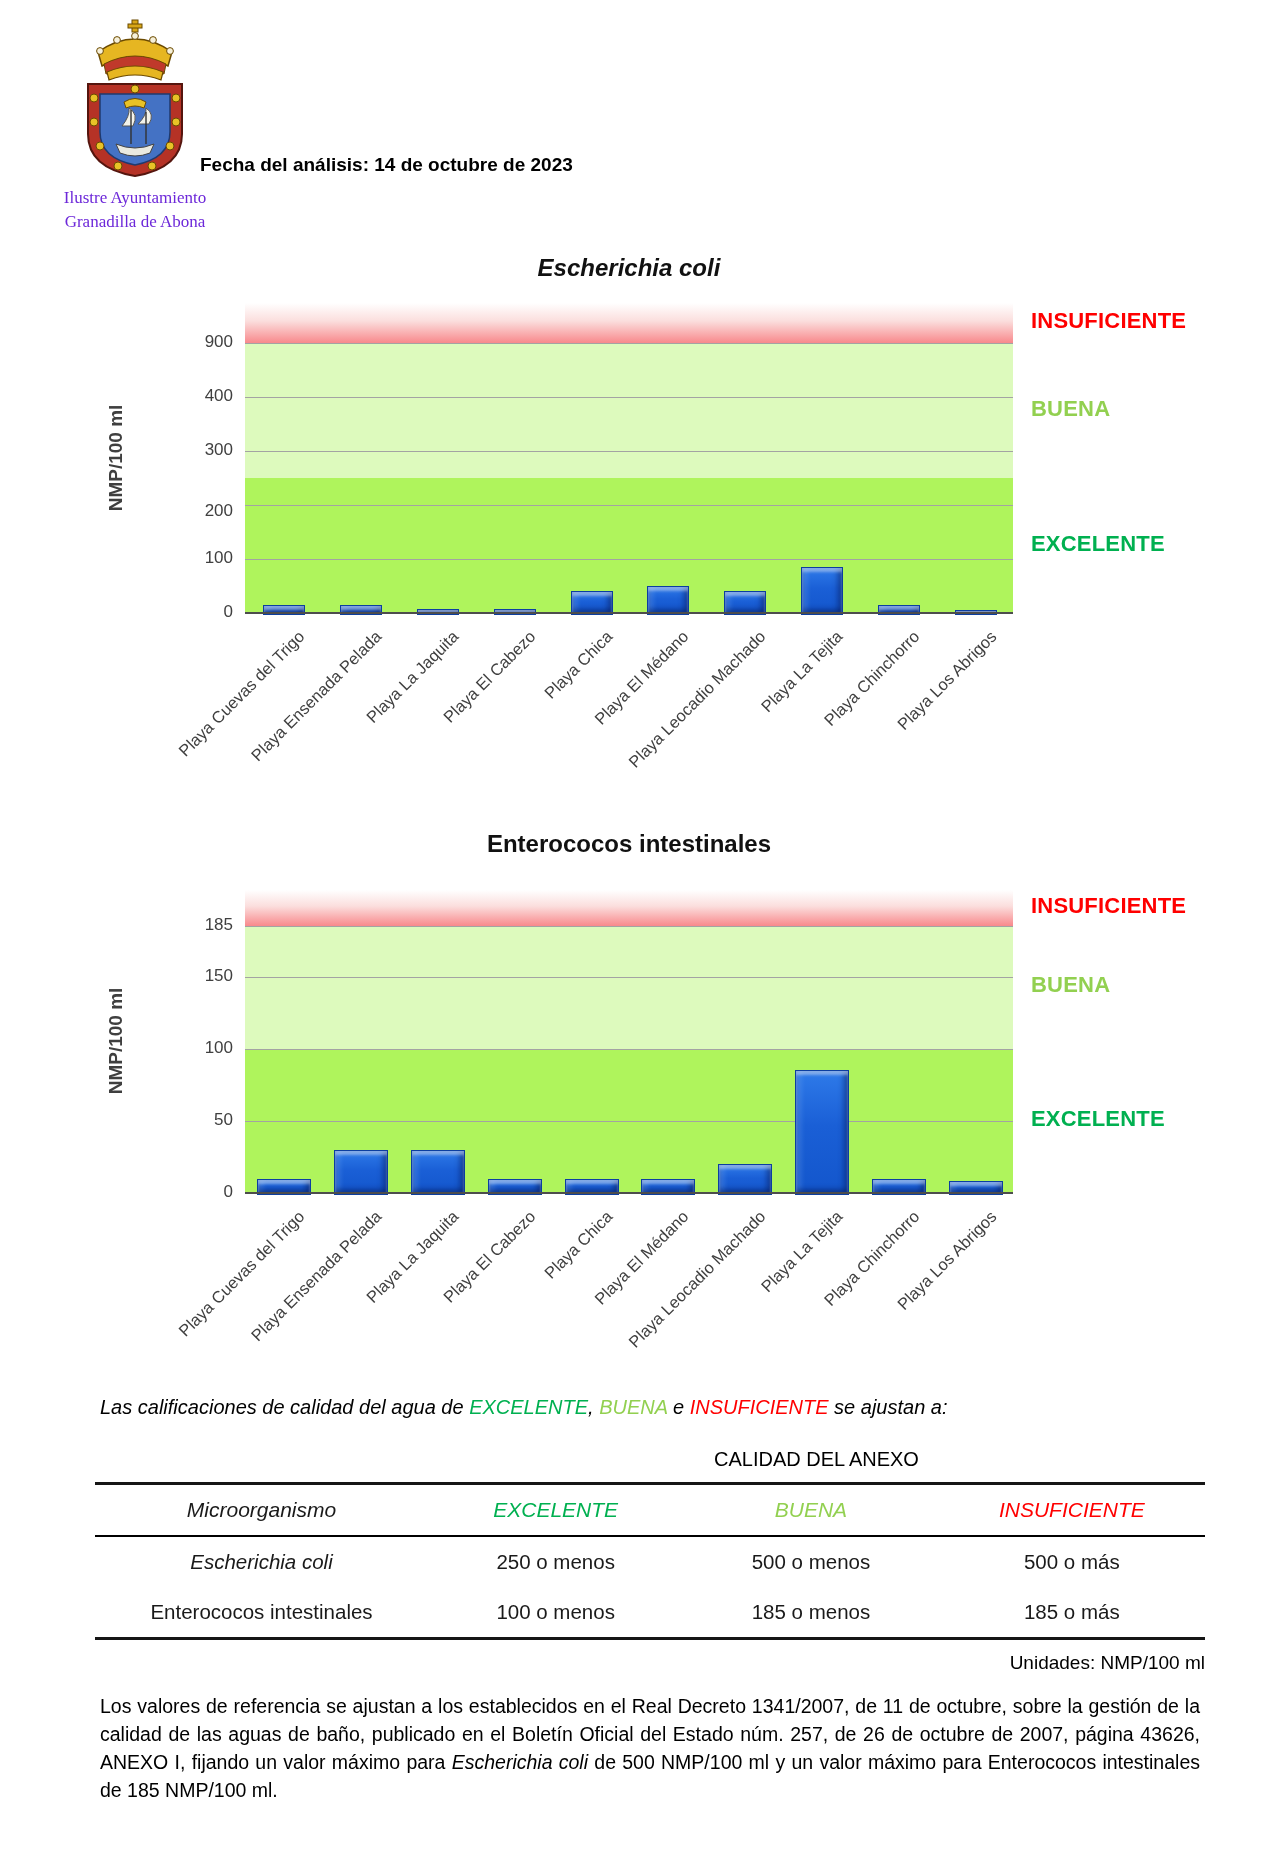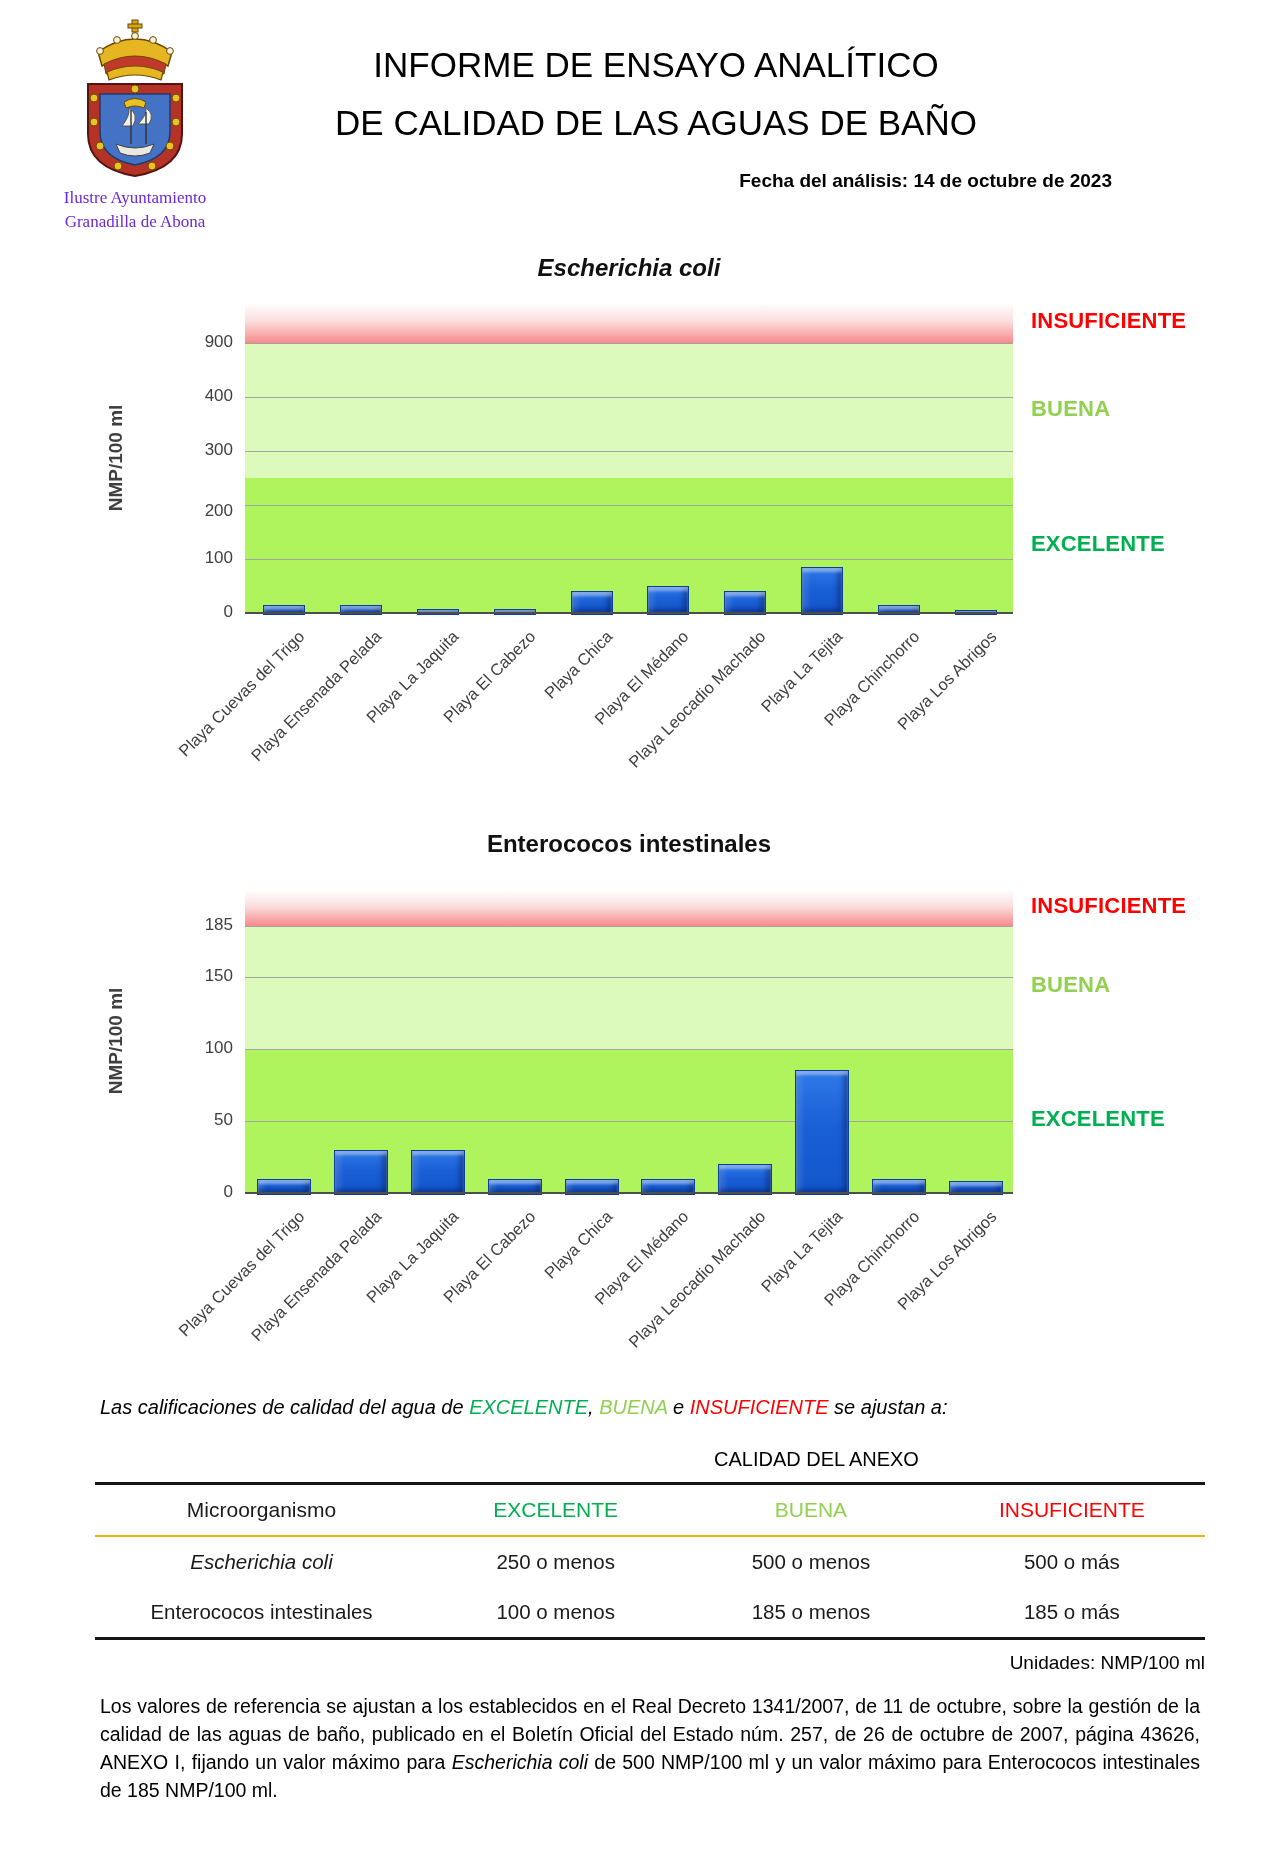--- a/index.html
+++ b/index.html
@@ -4,21 +4,21 @@
 <style>
   html,body{margin:0;padding:0;background:#fff;}
   .page{position:relative;width:1280px;height:1849px;background:#ffffff;
         font-family:"Liberation Sans",sans-serif;color:#1a1a1a;overflow:hidden;}
 
   
   .logo-wrap{position:absolute;left:55px;top:18px;width:160px;text-align:center;}
   .logo-caption{font-family:"Liberation Serif",serif;font-size:17px;line-height:24px;color:#6d28d9;margin-top:4px;}
   .main-title{position:absolute;left:200px;top:36px;width:912px;text-align:center;
               font-size:35px;line-height:58px;font-weight:400;color:#000;}
-  .date-line{position:absolute;left:200px;top:170px;width:912px;text-align:right;
+  .date-line{position:absolute;left:200px;top:154px;width:912px;text-align:left;
              font-size:19px;font-weight:700;color:#000;}
 
   
   .chart-title{position:absolute;text-align:center;font-size:24px;font-weight:600;color:#111;}
   .italic{font-style:italic;}
   #c1-title{left:245px;top:254px;width:768px;}
   #c2-title{left:245px;top:830px;width:768px;}
   .ylabel{position:absolute;width:220px;height:26px;text-align:center;transform:rotate(-90deg);
           font-weight:700;font-size:19px;color:#3f3f3f;}
   #c1-ylab{left:8px;top:445px;}
@@ -37,21 +37,21 @@
   .zlabel{position:absolute;width:240px;font-size:22px;font-weight:700;letter-spacing:.2px;}
 
   
   .qualifier{position:absolute;left:100px;top:1396px;width:1100px;font-size:20px;color:#000;font-style:italic;}
   .txt-exc{color:#00B050;} .txt-buena{color:#92D050;} .txt-insuf{color:#FF0000;}
 
   
   .table-title{position:absolute;left:428px;top:1448px;width:777px;text-align:center;font-size:20px;color:#000;}
   table.quality{position:absolute;left:95px;top:1482px;width:1110px;border-collapse:collapse;
                 border-top:3px solid #151515;border-bottom:3px solid #151515;}
-  table.quality thead tr{border-bottom:2px solid #eab308;}
+  table.quality thead tr{border-bottom:2px solid #000000;font-style:italic;}
   table.quality th{font-weight:400;font-size:21px;padding:13px 0;}
   table.quality td{font-size:20.5px;padding:13px 0;text-align:center;}
   td.rowname{text-align:left;padding-left:8px;}
   .w1{width:30%;} .w2{width:23%;} .w3{width:23%;} .w4{width:24%;}
   .units-note{position:absolute;left:705px;top:1652px;width:500px;text-align:right;font-size:19px;color:#000;}
 
   
   .footer-par{position:absolute;left:100px;top:1692px;width:1100px;font-size:19.5px;line-height:28px;
               text-align:justify;color:#000;}
 </style>
@@ -94,24 +94,20 @@
       <path d="M78 106 q9 -9 8 -16 q9 6 3 16 Z" fill="#f2f2ea" stroke="#555" stroke-width="1"></path>
       <line x1="71" y1="92" x2="71" y2="126" stroke="#333" stroke-width="1.4"></line>
       <line x1="86" y1="94" x2="86" y2="126" stroke="#333" stroke-width="1.4"></line>
     </svg>
     <div class="logo-caption">
       <div>Ilustre Ayuntamiento</div>
       <div>Granadilla de Abona</div>
     </div>
   </div>
 
-  <div class="main-title">
-    <div>INFORME DE ENSAYO ANALÍTICO</div>
-    <div>DE CALIDAD DE LAS AGUAS DE BAÑO</div>
-  </div>
   <div class="date-line">Fecha del análisis: 14 de octubre de 2023</div>
 
   <div id="c1-title" class="chart-title italic">Escherichia coli</div>
   <div id="c2-title" class="chart-title">Enterococos intestinales</div>
   <div id="c1-ylab" class="ylabel">NMP/100 ml</div>
   <div id="c2-ylab" class="ylabel">NMP/100 ml</div>
 
   <div id="chart0">
       <div class="zone" style="left: 245px; top: 478.217px; width: 768px; height: 134.783px; background: rgb(175, 244, 92);"></div>
       <div class="zone" style="left: 245px; top: 343.435px; width: 768px; height: 134.783px; background: rgb(221, 250, 189);"></div>

